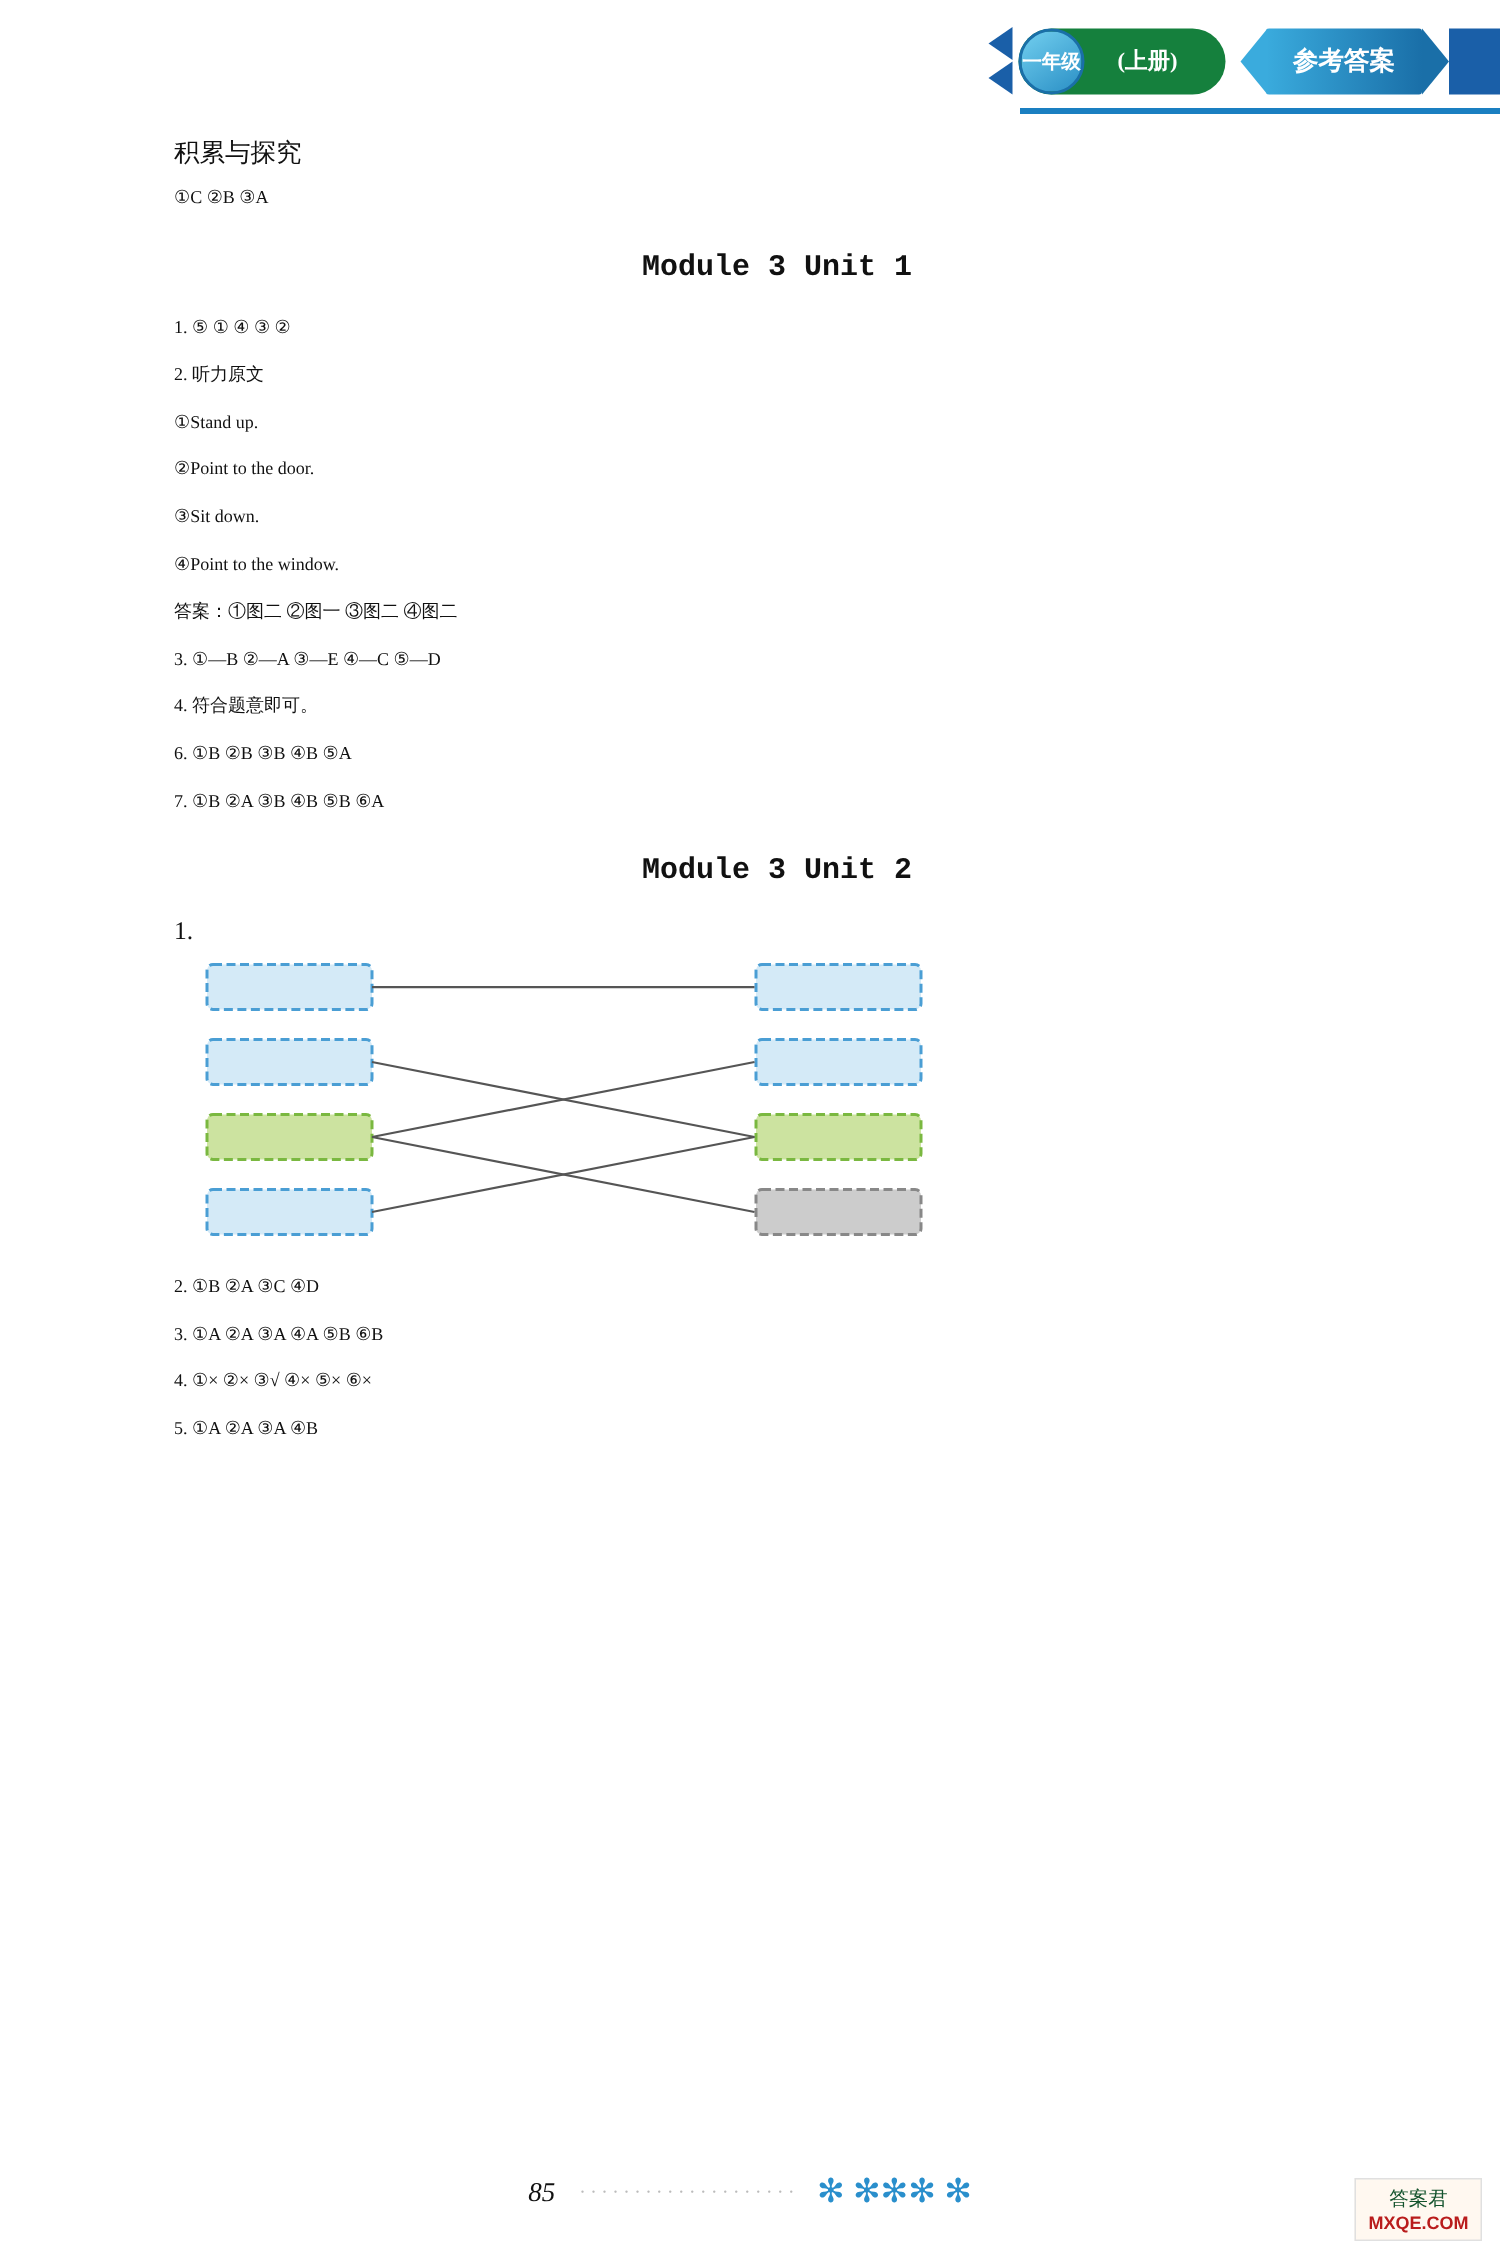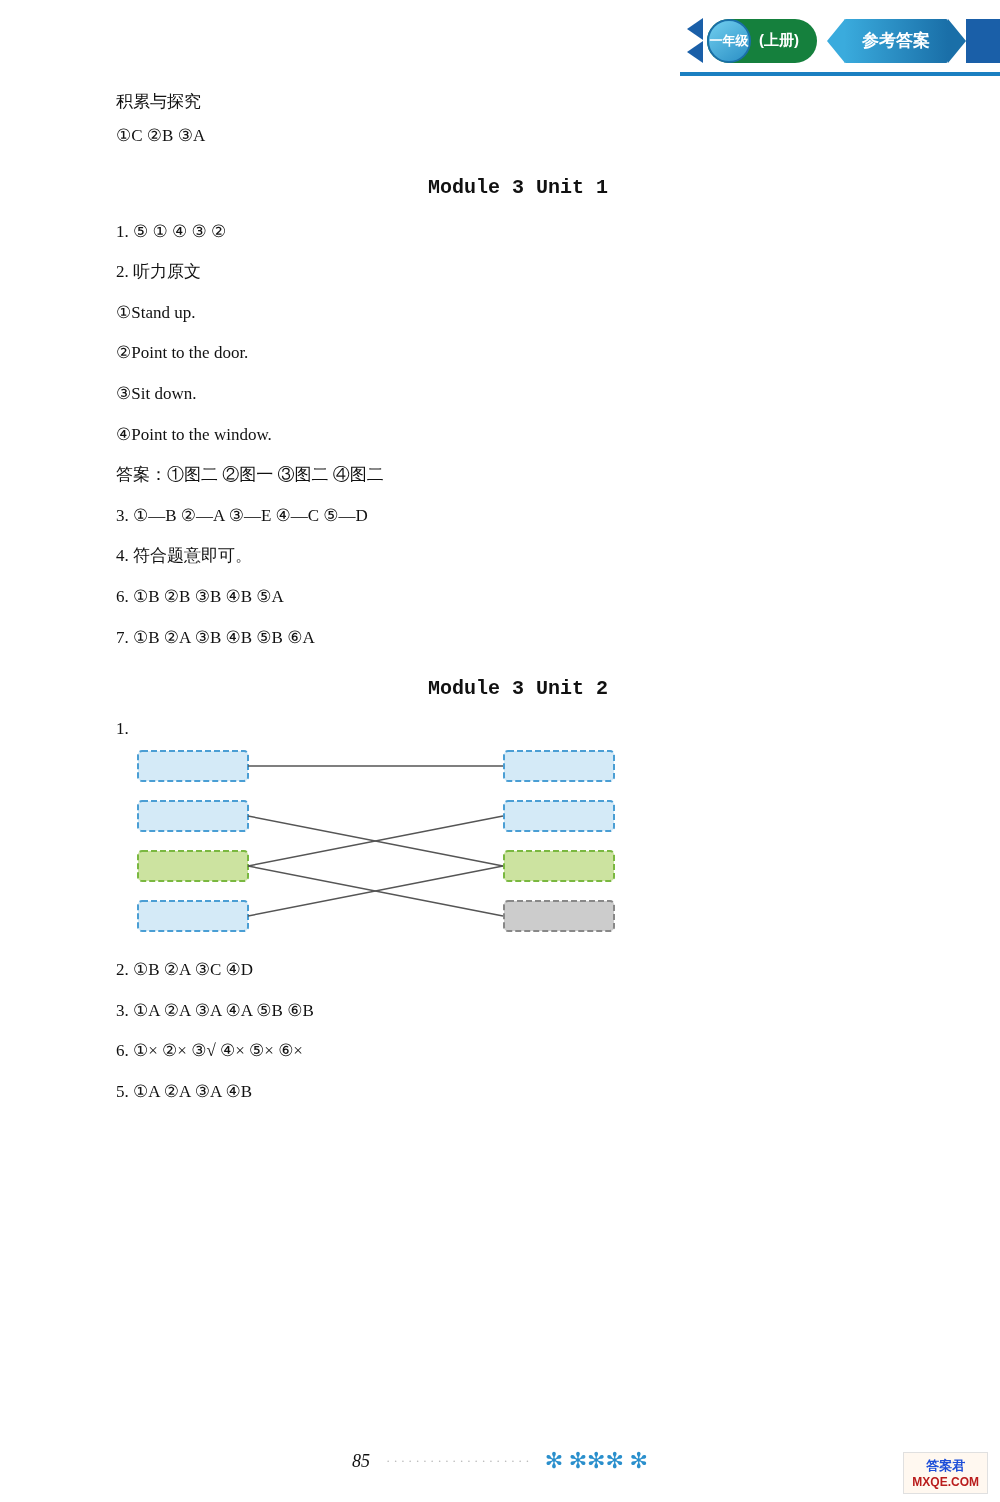--- a/index.html
+++ b/index.html
@@ -48,21 +48,21 @@
 
     .module-header {
       text-align: center;
       font-size: 20px;
       font-weight: bold;
       margin: 24px 0 18px 0;
       font-family: Liberation Mono, monospace;
     }
 
     .answer-line {
-      font-size: 17px;
+      font-size: 12px;
       margin-bottom: 10px;
       line-height: 1.8;
     }
 
     .answer-line.indent {
       margin-left: 0px;
     }
   </style>
 </head>
 <body>
@@ -70,21 +70,21 @@
 <div class="header">
   <div style="display:flex;align-items:center;">
     <div style="display:flex;flex-direction:column;justify-content:center;margin-right:4px;">
       <div style="width:0;height:0;border-top:11px solid transparent;border-bottom:11px solid transparent;border-right:16px solid #1a5fa8;margin-bottom:1px;"></div>
       <div style="width:0;height:0;border-top:11px solid transparent;border-bottom:11px solid transparent;border-right:16px solid #1a5fa8;"></div>
     </div>
     <div style="display:flex;align-items:center;background:#15803d;border-radius:22px;height:44px;padding:0 10px 0 0;gap:0;">
       <div style="background:linear-gradient(145deg,#72cfef,#2a8fc5);border-radius:50%;width:44px;height:44px;display:flex;align-items:center;justify-content:center;font-size:13px;color:#fff;font-weight:bold;font-family:SimSun,serif;border:2px solid #1a6fa8;flex-shrink:0;">
         <span>一年级</span>
       </div>
-      <span style="color:#fff;font-size:15px;font-weight:bold;padding:0 8px;font-family:Liberation Sans, sans-serif;">(上册)</span>
+      <span style="color:#fff;font-size:15px;font-weight:bold;padding:0 22px;font-family:Liberation Serif, serif;">(上册)</span>
     </div>
     <div style="width:10px;"></div>
     <div style="display:flex;align-items:center;gap:0;">
       <div style="position:relative;">
         <div style="width:0;height:0;border-top:22px solid transparent;border-bottom:22px solid transparent;border-right:18px solid #3aabdd;margin-right:-1px;"></div>
       </div>
       <div style="background:linear-gradient(90deg,#3aabdd,#1a6fa8);color:#fff;font-size:17px;font-weight:bold;padding:0 18px;height:44px;display:flex;align-items:center;font-family:SimSun,serif;border-radius:2px;">参考答案</div>
       <div style="width:0;height:0;border-top:22px solid transparent;border-bottom:22px solid transparent;border-left:18px solid #1a6fa8;"></div>
     </div>
     <div style="width:34px;height:44px;background:#1a5fa8;"></div>
@@ -149,30 +149,30 @@
 
           <line x1="112" y1="173" x2="367" y2="123" stroke="#555" stroke-width="1.5"></line>
 
           <line x1="112" y1="123" x2="367" y2="173" stroke="#555" stroke-width="1.5"></line>
         </svg>
       </div>
     </div>
 
     <div class="answer-line">2. ①B  ②A  ③C  ④D</div>
     <div class="answer-line">3. ①A  ②A  ③A  ④A  ⑤B  ⑥B</div>
-    <div class="answer-line">6. ①×  ②×  ③√  ④×  ⑤×  ⑥×</div>
+    <div class="answer-line">4. ①×  ②×  ③√  ④×  ⑤×  ⑥×</div>
     <div class="answer-line">5. ①A  ②A  ③A  ④B</div>
   </div>
 
 </div>
 
 <div style="position:absolute;bottom:28px;left:0;right:0;display:flex;align-items:center;justify-content:center;">
   <span style="font-size:18px;margin-right:16px;font-style:italic;">85</span>
   <span style="font-size:13px;color:#bbb;letter-spacing:3px;">····················</span>
   <span style="color:#2a8fcc;font-size:22px;margin-left:12px;">✻ ✻✻✻ ✻</span>
 </div>
 
 <div style="position:absolute;bottom:8px;right:12px;text-align:center;">
   <div style="background:#fff8f0;border:1px solid #e0e0e0;padding:4px 8px;font-size:12px;color:#555;font-family:Arial,sans-serif;">
-    <div style="color:#1d4ed8;font-weight:bold;font-size:13px;">答案君</div>
+    <div style="color:#14532d;font-weight:normal;font-size:13px;">答案君</div>
     <div style="color:#b91c1c;font-size:12px;font-weight:bold;">MXQE.COM</div>
   </div>
 </div>
 
 </body></html>

